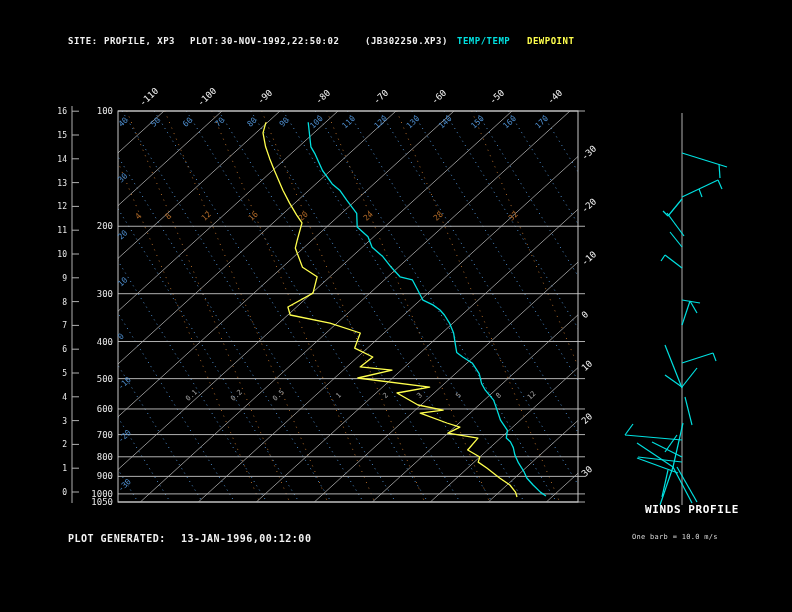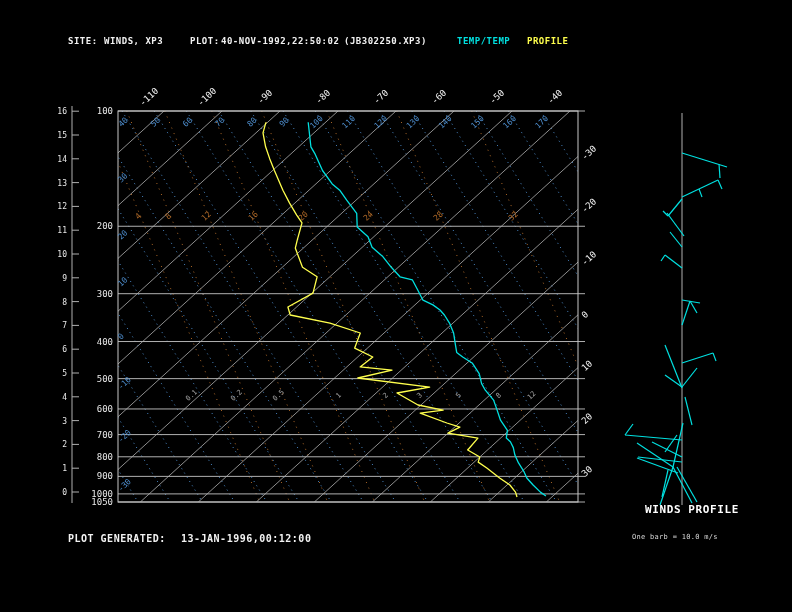--- a/index.html
+++ b/index.html
@@ -14,26 +14,26 @@
   .wcap{position:absolute;left:632px;top:521px;font-size:7px;letter-spacing:0.3px;color:#d8d8d8;white-space:pre;margin-top:12px;}
   #chart-root{position:absolute;left:0;top:0;width:792px;height:612px;}
   svg text{font-family:"DejaVu Sans Mono", monospace;}
 </style>
 </head>
 <body>
 
 <div id="screen">
 
   <span class="hdr" style="left:68px">SITE:</span>
-  <span class="hdr" style="left:104px">WINDS, XP3</span>
+  <span class="hdr" style="left:104px">PROFILE, XP3</span>
   <span class="hdr" style="left:190px">PLOT:</span>
-  <span class="hdr" style="left:221px">40-NOV-1992,22:50:02</span>
-  <span class="hdr" style="left:344px">(JB302250.XP3)</span>
+  <span class="hdr" style="left:221px">30-NOV-1992,22:50:02</span>
+  <span class="hdr" style="left:365px">(JB302250.XP3)</span>
   <span class="hdr cyan" style="left:457px">TEMP/TEMP</span>
-  <span class="hdr yellow" style="left:527px">PROFILE</span>
+  <span class="hdr yellow" style="left:527px">DEWPOINT</span>
 
   <div id="chart-root"><svg width="792" height="612">
         <defs>
           <clipPath id="plotclip">
             <rect x="118" y="111" width="460" height="391"></rect>
           </clipPath>
         </defs>
         <g clip-path="url(#plotclip)">
           <line x1="-135.60000000000002" y1="111" x2="105.79999999999998" y2="502" stroke="#4e8fd0" stroke-width="1" stroke-dasharray="1 4"></line>
           <line x1="-103.4" y1="111" x2="138" y2="502" stroke="#4e8fd0" stroke-width="1" stroke-dasharray="1 4"></line>

